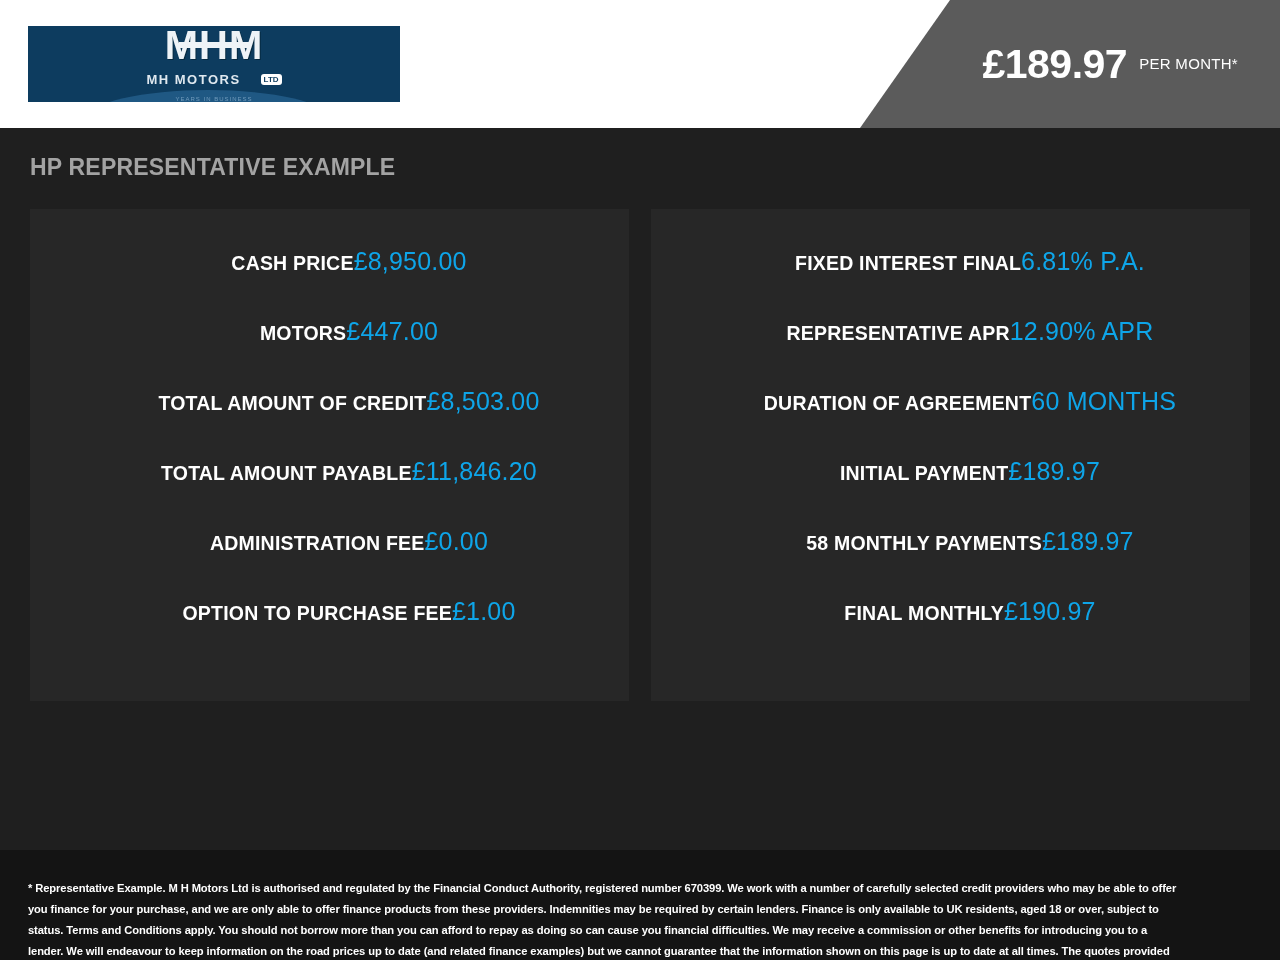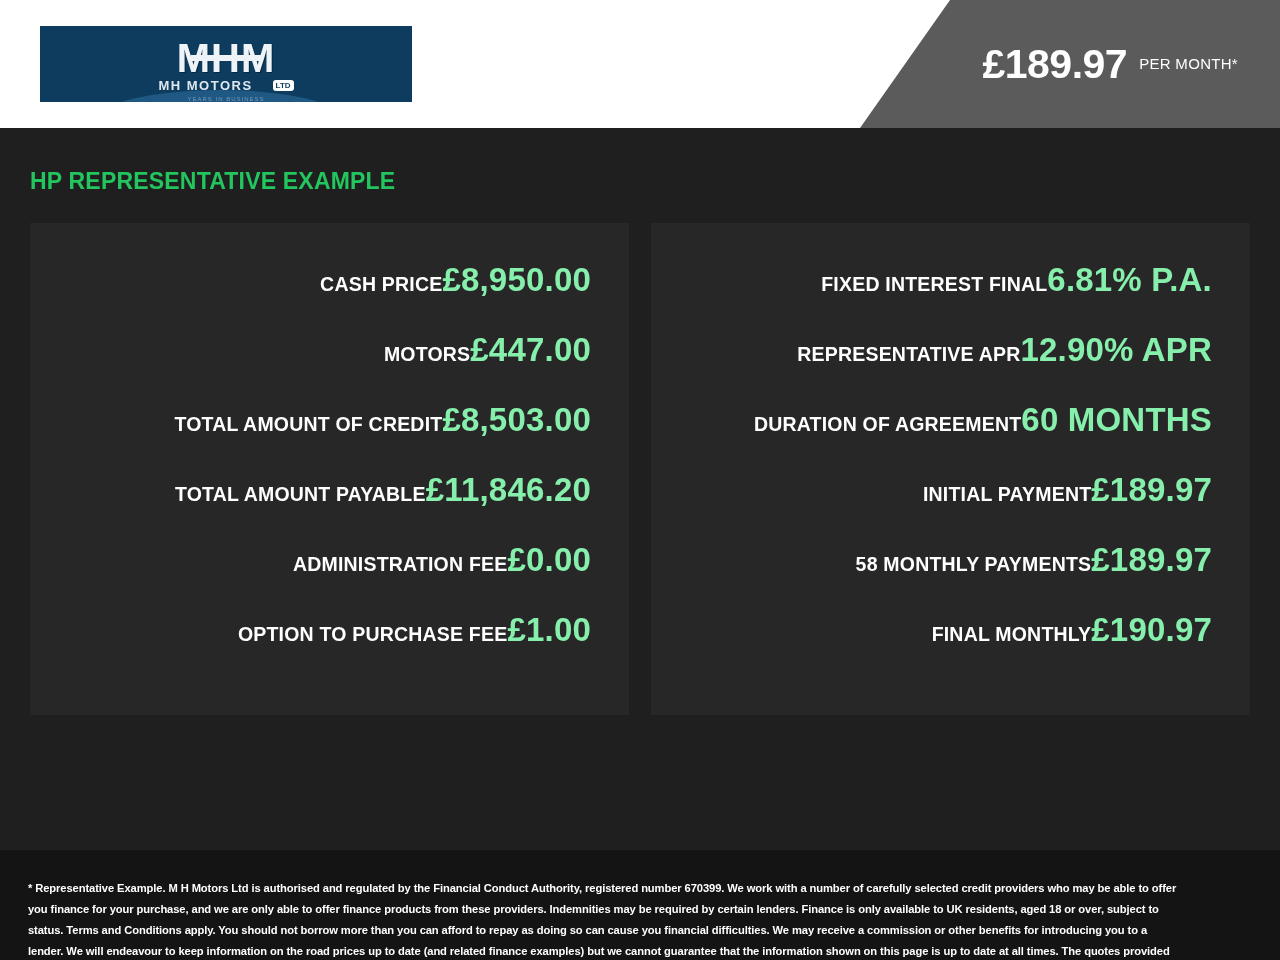--- a/index.html
+++ b/index.html
@@ -47,29 +47,29 @@
   .price-per {
     font-size: 15px;
     font-weight: normal;
     letter-spacing: 0.3px;
     margin-left: 12px;
     padding-bottom: 2px;
   }
 
   .logo-box {
     position: absolute;
-    left: 40px;
+    left: 28px;
     top: 26px;
     width: 372px;
     height: 76px;
     background: #0d3c5f;
     display: flex;
     flex-direction: column;
     align-items: center;
-    justify-content: flex-end;
+    justify-content: space-between;
     overflow: hidden;
   }
   .logo-mhm {
     position: relative;
     font-size: 40px;
     font-weight: bold;
     color: #eef3f7;
     letter-spacing: 1px;
     line-height: 0.95;
     text-shadow: 1px 1px 0 #06293f;
@@ -120,55 +120,55 @@
 
   
   .body {
     position: relative;
     width: 1280px;
     height: 832px;
     background: #1f1f1f;
     padding: 0;
   }
   .title {
-    color: #22c55e;
+    color: #a3a3a3;
     font-size: 23px;
     font-weight: bold;
     letter-spacing: 0.2px;
-    padding: 40px 0 0 30px;
+    padding: 26px 0 0 30px;
   }
 
   .panels {
     display: flex;
     gap: 22px;
     padding: 28px 30px 0 30px;
   }
   .panel {
     flex: 1;
     background: #272727;
     padding: 38px 38px 34px 38px;
   }
   .row {
     display: flex;
     align-items: baseline;
-    justify-content: flex-end;
+    justify-content: center;
     height: 70px;
     margin-left: 39px;
   }
   .row-label {
     color: #ffffff;
     font-size: 19.5px;
     font-weight: bold;
     letter-spacing: 0.2px;
     white-space: nowrap;
   }
   .row-value {
-    color: #86efac;
-    font-size: 33px;
-    font-weight: bold;
+    color: #0ea5e9;
+    font-size: 25px;
+    font-weight: normal;
     letter-spacing: 0.2px;
     white-space: nowrap;
   }
 
   
   .disclaimer {
     position: absolute;
     left: 0;
     top: 722px;
     width: 1280px;

